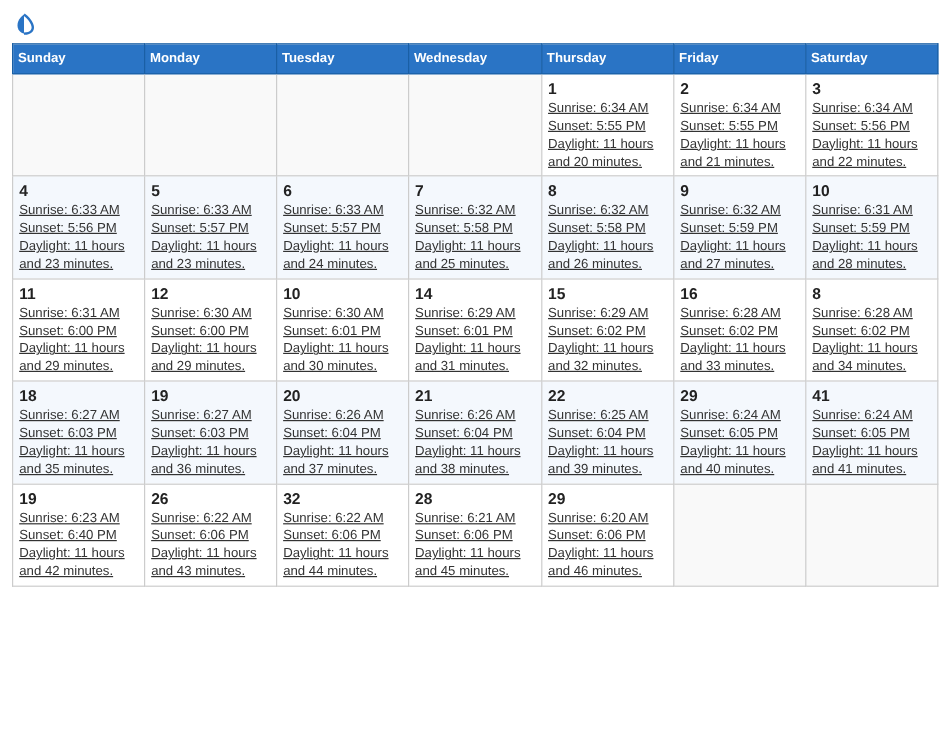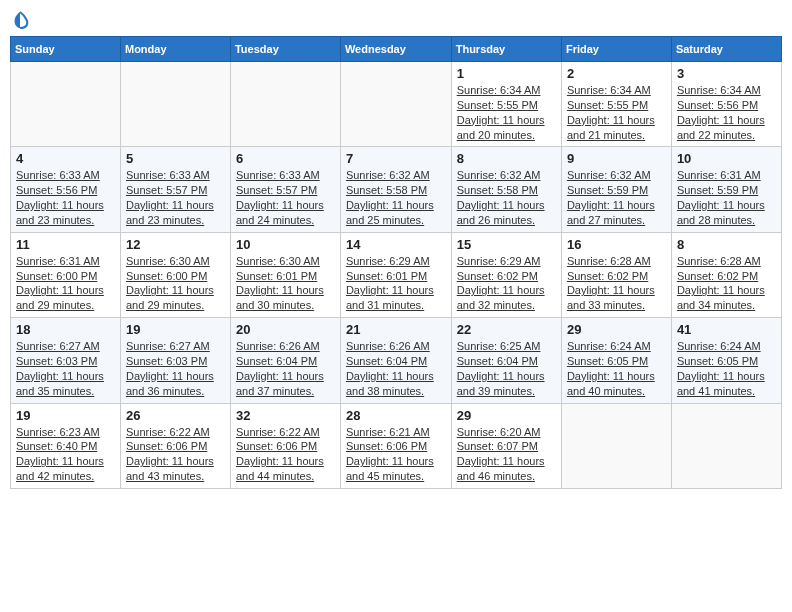--- a/index.html
+++ b/index.html
@@ -298,20 +298,20 @@
         </td>
         <td>
           <span class="day-number">28</span>
           <div class="day-info" style="white-space: pre-line;">Sunrise: 6:21 AM
 Sunset: 6:06 PM
 Daylight: 11 hours and 45 minutes.</div>
         </td>
         <td>
           <span class="day-number">29</span>
           <div class="day-info" style="white-space: pre-line;">Sunrise: 6:20 AM
-Sunset: 6:07 PM
+Sunset: 6:06 PM
 Daylight: 11 hours and 46 minutes.</div>
         </td>
         <td class="empty-cell"></td>
         <td class="empty-cell"></td>
       </tr>
     </tbody>
 </table>
 
 </body></html>

